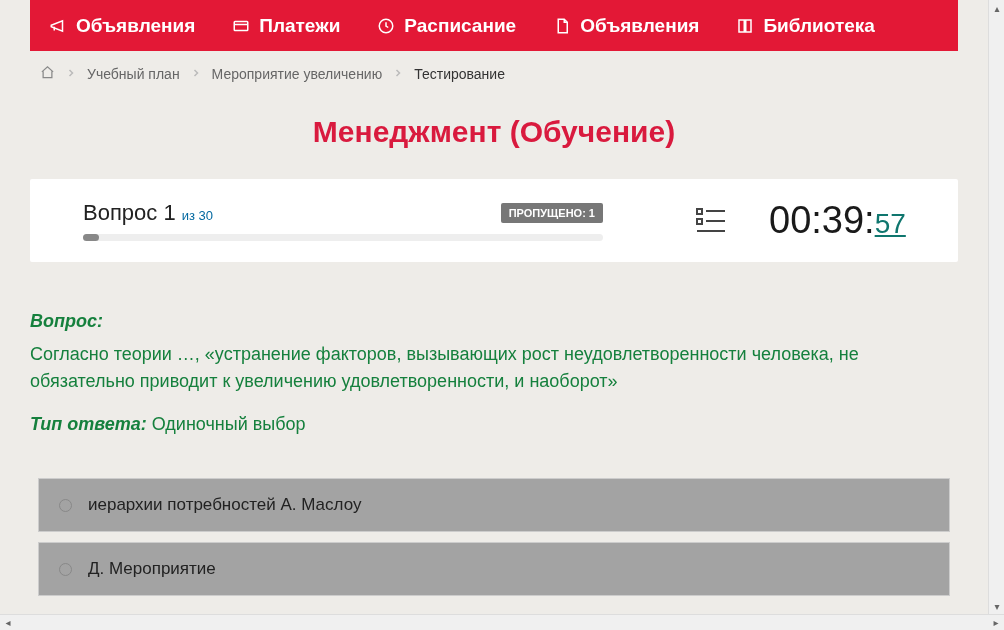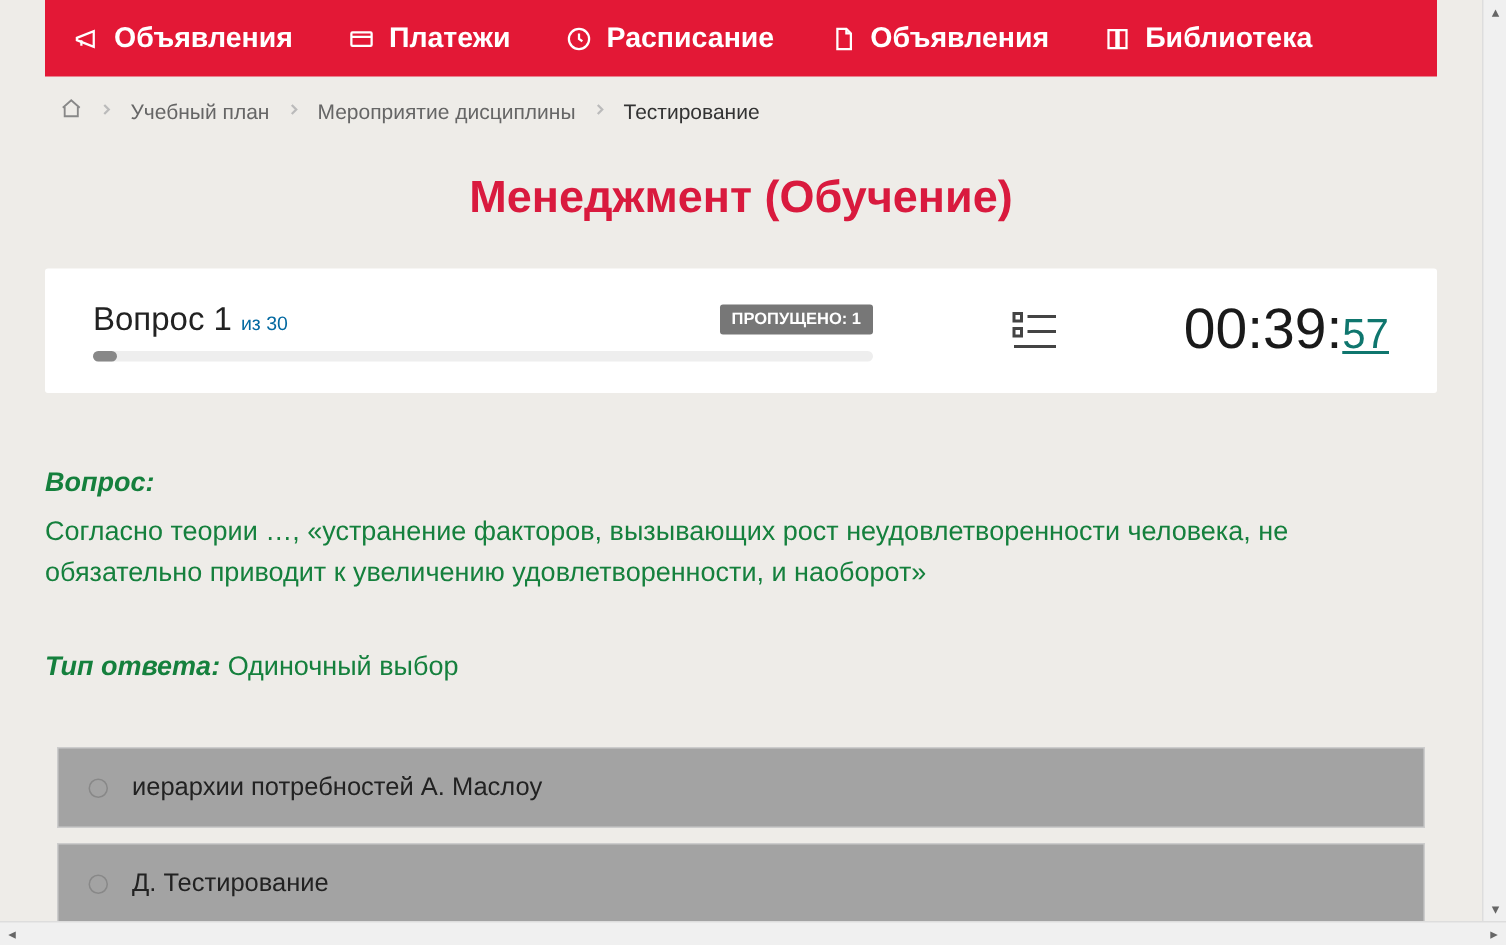--- a/index.html
+++ b/index.html
@@ -62,21 +62,21 @@
       text-align: center;
       color: #d91a3e;
       font-size: 30px;
       font-weight: 700;
       margin: 18px 0 30px;
     }
     .status-bar {
       background: #fff;
       display: flex;
       align-items: center;
-      padding: 20px 32px;
+      padding: 20px 53px;
       gap: 42px;
       border-radius: 2px;
       justify-content: space-between;
     }
     .question-block {
       flex: 0 0 520px;
       display: flex;
       flex-direction: column;
       gap: 8px;
     }
@@ -145,21 +145,21 @@
       margin-top: 46px;
       font-size: 18px;
       line-height: 1.5;
       color: #15803d;
     }
     .q-heading {
       font-weight: 700;
       font-style: italic;
       margin-bottom: 6px;
     }
-    .q-text { margin-bottom: 36px; }
+    .q-text { margin-bottom: 16px; }
     .a-type-line { font-size: 18px; margin-bottom: 40px; }
     .a-type-label { font-weight: 700; font-style: italic; }
     .answers {
       display: flex;
       flex-direction: column;
       gap: 10px;
       padding: 0 8px 20px;
     }
     .answer {
       background: #a3a3a3;
@@ -292,21 +292,21 @@
       <svg viewBox="0 0 24 24" width="12" height="12" fill="none" stroke="#bbb" stroke-width="3">
           <path d="M9 6l6 6-6 6"></path>
         </svg>
     </span>
     <a>Учебный план</a>
     <span class="chev">
       <svg viewBox="0 0 24 24" width="12" height="12" fill="none" stroke="#bbb" stroke-width="3">
           <path d="M9 6l6 6-6 6"></path>
         </svg>
     </span>
-    <a>Мероприятие дисциплины</a>
+    <a>Мероприятие увеличению</a>
     <span class="chev">
       <svg viewBox="0 0 24 24" width="12" height="12" fill="none" stroke="#bbb" stroke-width="3">
           <path d="M9 6l6 6-6 6"></path>
         </svg>
     </span>
     <span class="current">Тестирование</span>
   </div>
 
   <h1 class="page-title">Менеджмент (Обучение)</h1>
 
@@ -347,21 +347,21 @@
     </div>
   </div>
 
   <div class="answers">
     <div class="answer">
       <span class="radio"></span>
       <span>иерархии потребностей А. Маслоу</span>
     </div>
     <div class="answer">
       <span class="radio"></span>
-      <span>Д. Тестирование</span>
+      <span>Д. Мероприятие</span>
     </div>
 
   </div>
 </div>
 
 <div class="vscroll">
   <div class="arrow">▴</div>
   <div class="track"></div>
   <div class="arrow">▾</div>
 </div>

